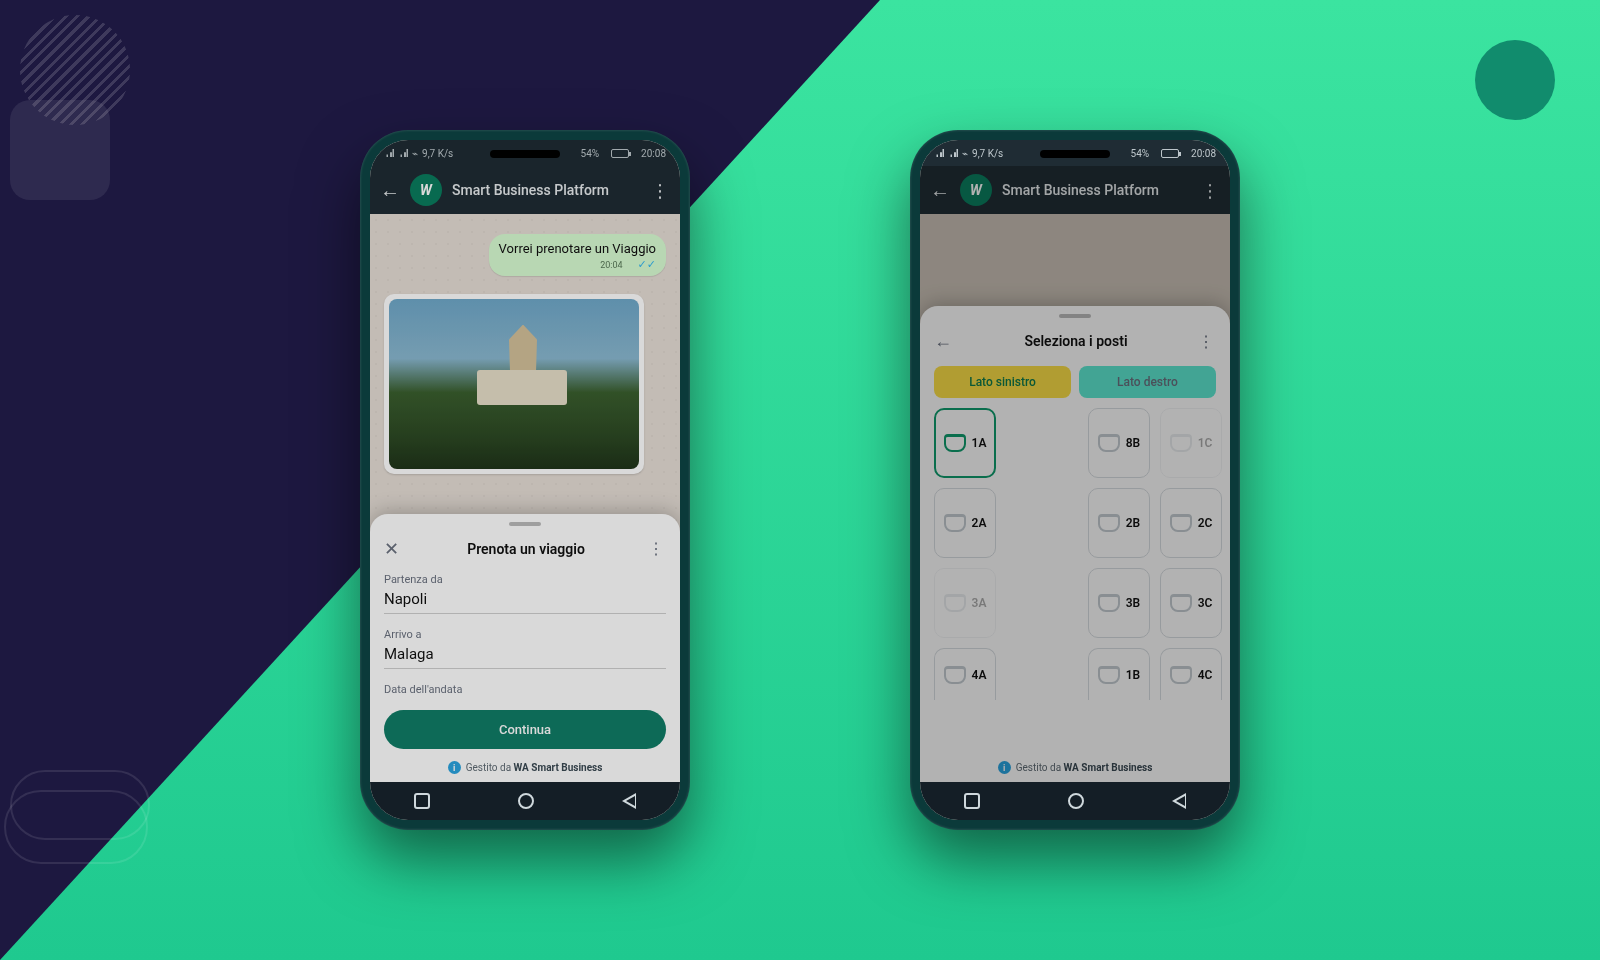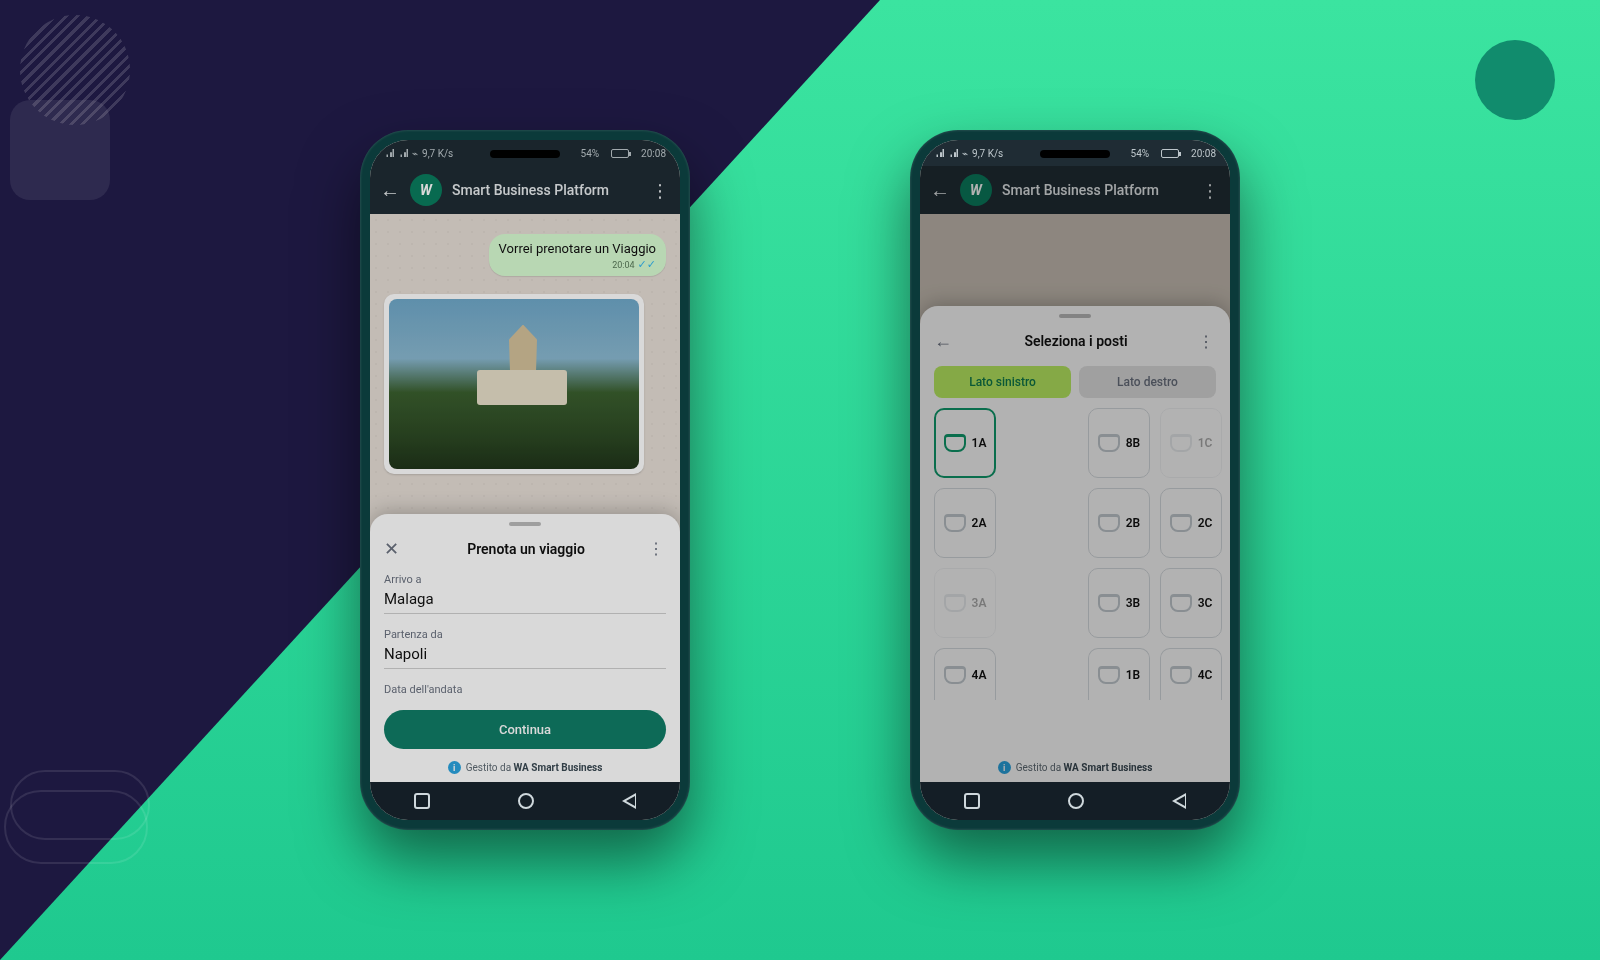--- a/index.html
+++ b/index.html
@@ -32,21 +32,21 @@
   
   .chat-header{height:48px;background:#1f2c34;color:#e9edef;display:flex;align-items:center;padding:0 10px;gap:10px;}
   .back-arrow{width:20px;height:20px;display:flex;align-items:center;justify-content:center;color:#e9edef;font-size:20px;}
   .avatar{width:32px;height:32px;border-radius:50%;background:#0a7d5e;display:flex;align-items:center;justify-content:center;color:#fff;font-weight:bold;font-size:14px;font-style:italic;}
   .chat-title{flex:1;font-size:14px;font-weight:500;}
   .kebab{width:20px;text-align:center;font-size:18px;}
 
   
   .chat-body{flex:1;background:#e5ddd5;background-image:radial-gradient(rgba(0,0,0,0.03) 1px,transparent 1px);background-size:12px 12px;position:relative;overflow:hidden;}
   .msg-out{position:absolute;top:20px;right:14px;background:#d9fdd3;padding:7px 10px 5px 10px;border-radius:16px;font-size:13px;color:#111;max-width:220px;box-shadow:0 1px 1px rgba(0,0,0,0.1);}
-  .msg-time{font-size:9px;color:#5a7a5a;text-align:right;margin-top:2px;display:flex;justify-content:flex-end;gap:3px;align-items:center;}
+  .msg-time{font-size:9px;color:#5a7a5a;text-align:right;margin-top:2px;display:flex;justify-content:flex-end;gap:15px;align-items:center;}
   .ticks{color:#34b7f1;font-size:11px;}
 
   .photo-card{position:absolute;top:80px;left:14px;width:260px;height:180px;border-radius:10px;background:#fff;box-shadow:0 1px 2px rgba(0,0,0,0.15);padding:5px;}
   .photo-inner{width:100%;height:100%;border-radius:8px;background:linear-gradient(to bottom,#6fa8c9 0%,#8ab8d0 35%,#3a5f2e 55%,#2d4a24 80%,#1f3419 100%);position:relative;overflow:hidden;}
   .photo-inner::before{content:"";position:absolute;left:48%;top:15%;width:28px;height:60px;background:#d4c19a;clip-path:polygon(50% 0,100% 25%,95% 100%,5% 100%,0 25%);} 
   .photo-inner::after{content:"";position:absolute;left:35%;top:42%;width:90px;height:35px;background:#e8dfc9;border-radius:3px;}
 
   
   .phone-left .chat-header,.phone-left .chat-body,.phone-left .status-bar{filter:brightness(0.85);}
   .phone-right .chat-header,.phone-right .chat-body{filter:brightness(0.7);}
@@ -71,22 +71,22 @@
 
   .primary-btn{margin:8px 14px 6px 14px;background:#0f7d66;color:#fff;text-align:center;padding:12px;border-radius:22px;font-size:13px;font-weight:500;}
 
   .managed{display:flex;align-items:center;justify-content:center;gap:5px;font-size:10px;color:#5f6b74;padding:6px 0 8px 0;}
   .managed .info{width:13px;height:13px;border-radius:50%;background:#2aa4e0;color:#fff;font-size:9px;display:flex;align-items:center;justify-content:center;font-weight:bold;}
   .managed b{color:#3b4a54;}
 
   
   .toggle-row{display:flex;gap:8px;padding:4px 14px 10px 14px;}
   .toggle{flex:1;text-align:center;padding:9px 0;border-radius:8px;font-size:12px;font-weight:500;}
-  .toggle.active{background:#bef264;color:#0f7d4e;}
-  .toggle.inactive{background:#e5e5e5;color:#6b7280;}
+  .toggle.active{background:#fde047;color:#0f7d4e;}
+  .toggle.inactive{background:#5eead4;color:#6b7280;}
 
   .seat-grid-wrapper{flex:1;position:relative;overflow:hidden;padding:0 14px;}
   .seat-grid{display:grid;grid-template-columns:62px 62px 1fr 62px 62px;gap:10px;justify-items:center;}
   .seat{width:62px;height:70px;border:1px solid #d8dde1;border-radius:10px;display:flex;flex-direction:row;align-items:center;justify-content:center;gap:6px;font-size:12px;font-weight:600;color:#111;}
   .seat.selected{border:2px solid #0f9d6e;}
   .seat.faded{opacity:0.35;}
   .seat.cut{height:52px;border-bottom:none;border-radius:10px 10px 0 0;}
   .seat-icon{width:22px;height:18px;border:2px solid #c3cbd1;border-radius:4px 4px 8px 8px;border-top-width:3px;}
   .seat.selected .seat-icon{border-color:#0f9d6e;}
   .aisle{width:100%;}
@@ -146,26 +146,26 @@
 
         <div class="sheet sheet-left">
           <div class="sheet-handle"></div>
           <div class="sheet-header">
             <div class="sheet-close">✕</div>
             <div class="sheet-title">Prenota un viaggio</div>
             <div class="sheet-menu">⋮</div>
           </div>
           <div class="sheet-body">
             <div class="field">
+              <div class="field-label">Partenza da</div>
+              <div class="field-value">Napoli</div>
+            </div>
+            <div class="field">
               <div class="field-label">Arrivo a</div>
               <div class="field-value">Malaga</div>
-            </div>
-            <div class="field">
-              <div class="field-label">Partenza da</div>
-              <div class="field-value">Napoli</div>
             </div>
             <div class="field">
               <div class="field-label">Data dell'andata</div>
               <div class="field-value">17 Luglio 2023</div>
             </div>
 
           </div>
           <div class="primary-btn">Continua</div>
           <div class="managed">
             <span class="info">i</span>

